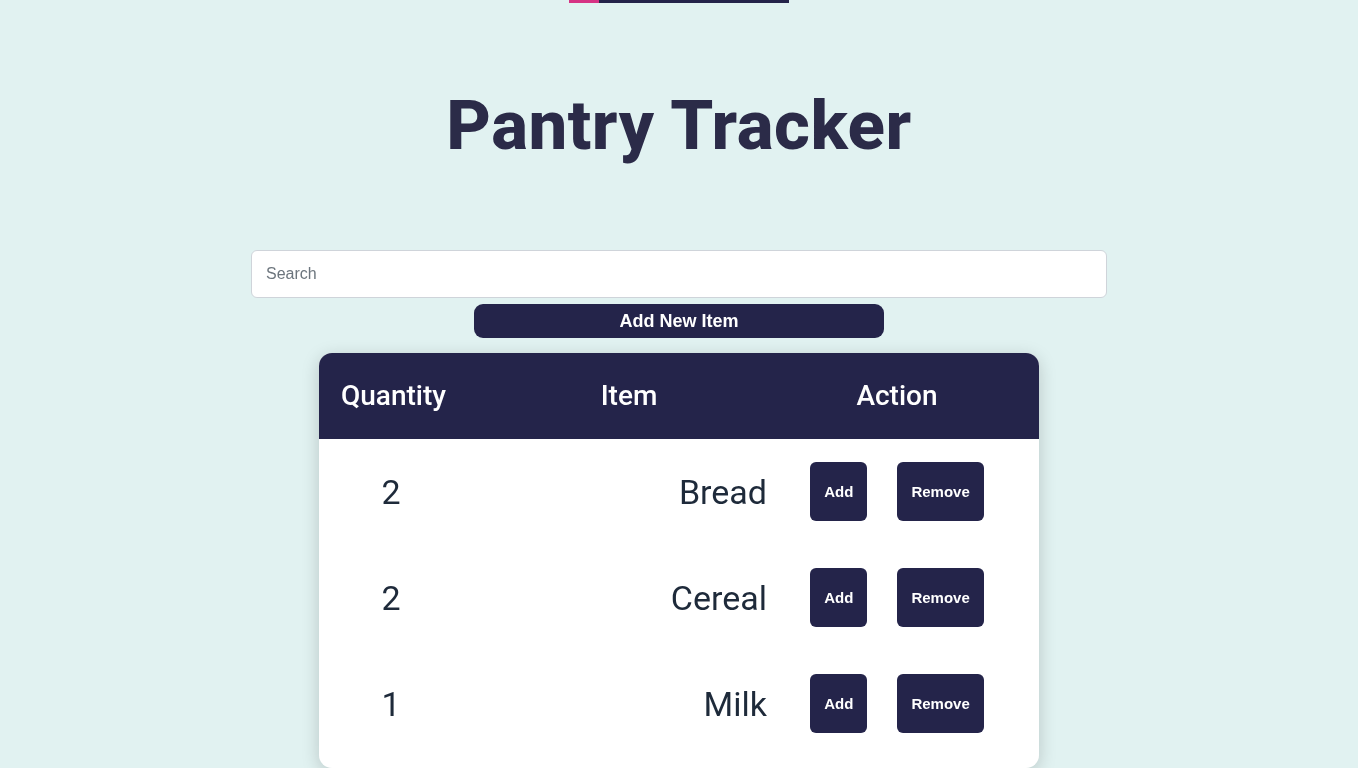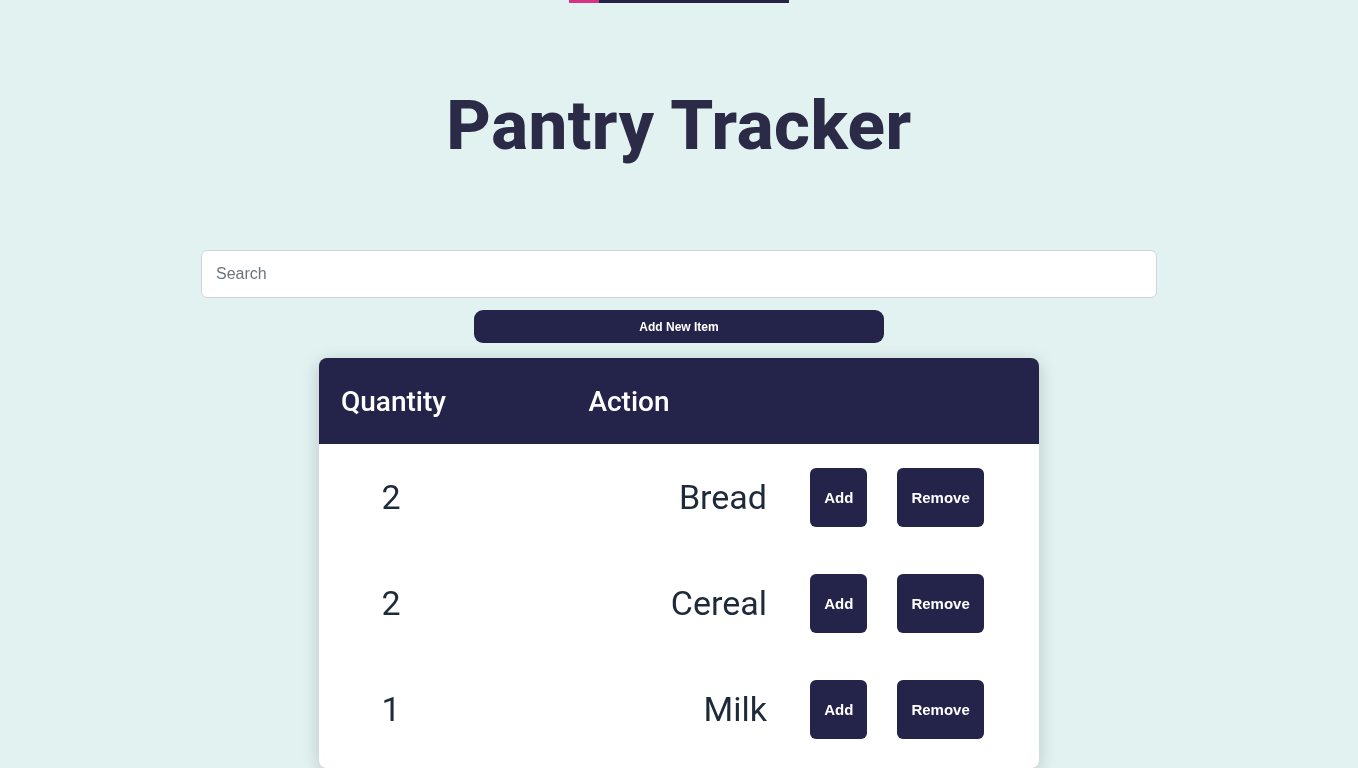--- a/index.html
+++ b/index.html
@@ -34,51 +34,51 @@
   }
   .title {
     margin-top: 85px;
     font-size: 69px;
     font-weight: 800;
     color: var(--text-dark);
     letter-spacing: 0.5px;
   }
   .search-wrap {
     margin-top: 38px;
-    width: 956px;
+    width: 856px;
   }
   .search-input {
     width: 100%;
     height: 48px;
     border: 1px solid var(--border);
     border-radius: 6px;
     background: var(--white);
     padding: 0 14px;
     font-size: 16px;
     color: #495057;
     outline: none;
   }
   .search-input::placeholder { color: #6c757d; }
   .add-new-btn {
-    margin-top: 12px;
+    margin-top: 6px;
     width: 410px;
     height: 34px;
     background: var(--navy);
     color: #fff;
     border: none;
     border-radius: 9px;
-    font-size: 12px;
+    font-size: 18px;
     font-weight: 600;
     cursor: pointer;
   }
   .table-card {
     margin-top: 15px;
     width: 720px;
     background: var(--white);
-    border-radius: 8px;
+    border-radius: 13px;
     box-shadow: 0 4px 18px rgba(0,0,0,0.18);
     overflow: hidden;
     display: flex; flex-direction: column;
     height: 420px;
   }
   .thead {
     display: grid;
     grid-template-columns: 160px 1fr 260px;
     align-items: center;
     background: var(--navy);
@@ -146,20 +146,21 @@
 
   <div class="search-wrap">
     <input class="search-input" type="text" placeholder="Search" style="">
   </div>
 
   <button class="add-new-btn">Add New Item</button>
 
   <div class="table-card">
     <div class="thead">
       <div class="th qty">Quantity</div>
+      <div class="th item">Item</div>
       <div class="th action">Action</div>
     </div>
     <div class="tbody">
       <div class="row">
         <div class="cell-qty">2</div>
         <div class="cell-item">Bread</div>
         <div class="cell-actions">
           <button class="btn">Add</button>
           <button class="btn remove">Remove</button>
         </div>

